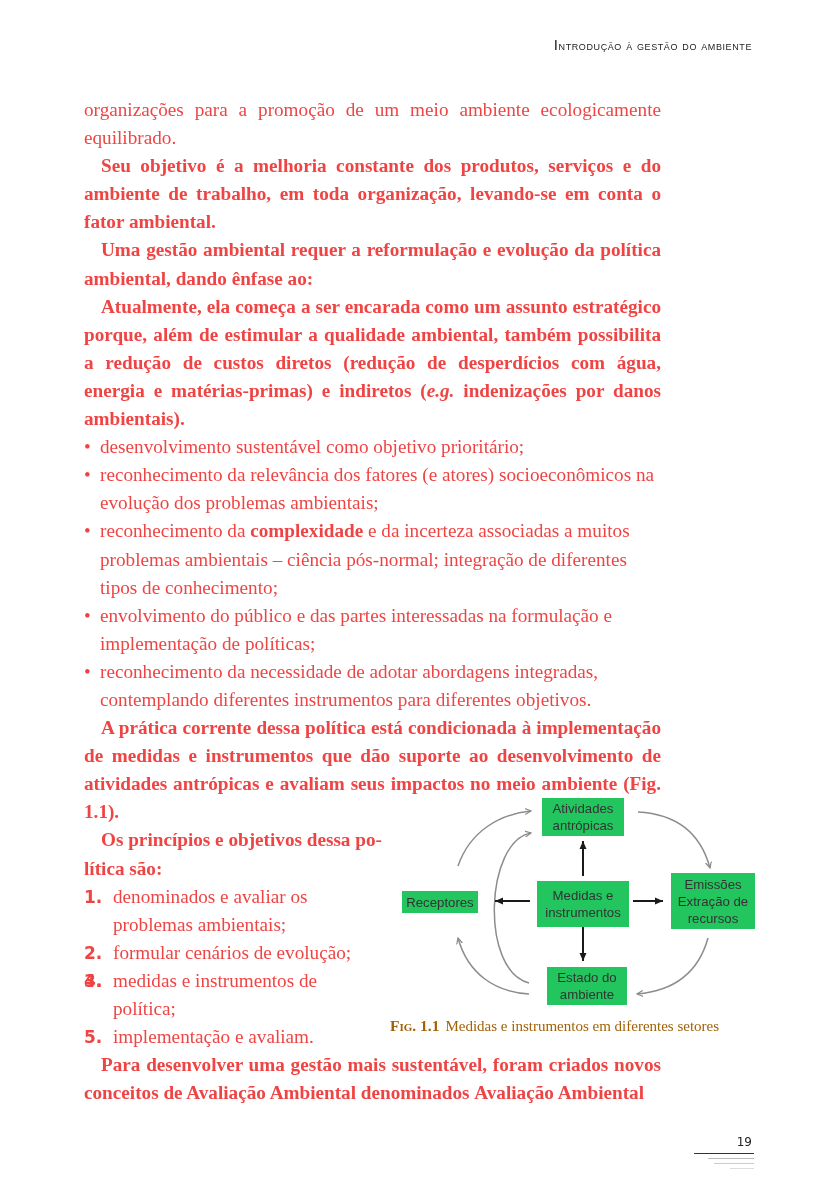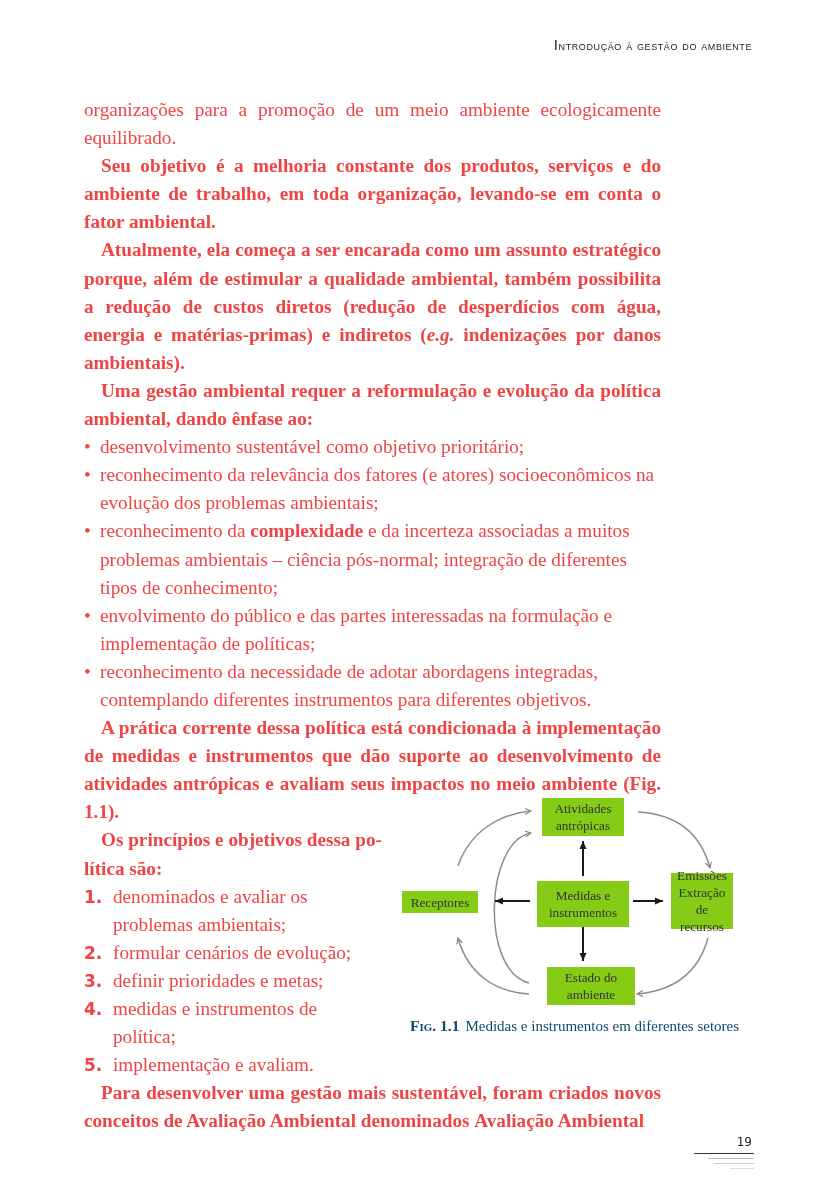--- a/index.html
+++ b/index.html
@@ -23,60 +23,60 @@
   .split { position: relative; }
   .narrow { width: 300px; }
   .numlist { list-style: none; margin: 0; padding: 0; width: 300px; }
   .numlist li { position: relative; padding-left: 29px; }
   .numlist li .num {
     position: absolute; left: 0; top: 0;
     font-family: "DejaVu Sans", sans-serif; font-weight: bold; font-size: 17px;
   }
   .figure { position: absolute; left: 390px; top: 786px; width: 380px; height: 226px; }
   .box {
-    position: absolute; background: #84cc16;
-    font-family: Liberation Serif, serif; font-size: 13.2px; line-height: 17px;
+    position: absolute; background: #22c55e;
+    font-family: Liberation Sans, sans-serif; font-size: 13.2px; line-height: 17px;
     color: #333; text-align: center; display: flex; align-items: center; justify-content: center;
   }
   .caption {
-    position: absolute; left: 410px; top: 1015px; width: 380px;
-    font-family: "Liberation Serif", serif; font-size: 15px; line-height: 21px; color: #0c4a6e;
+    position: absolute; left: 390px; top: 1015px; width: 380px;
+    font-family: "Liberation Serif", serif; font-size: 15px; line-height: 21px; color: #a16207;
   }
   .caption .fig-label { font-variant: small-caps; font-weight: bold; font-size: 15.5px; margin-right: 6px; }
   .page-number {
     position: absolute; top: 1135px; right: 68px;
     font-family: "DejaVu Sans", sans-serif; font-size: 12px; color: #222;
   }
   .folio-rules { position: absolute; top: 1153px; left: 694px; width: 60px; }
   .folio-rules div { position: absolute; right: 0; height: 1px; }
 </style>
 </head>
 <body>
 
 <div class="running-head"><span class="cap">I</span><span>ntrodução à gestão do ambiente</span></div>
 
 <div class="body-text">
   <p class="noindent">organizações para a promoção de um meio ambiente ecologicamente equilibrado.</p>
   <p class="indent">Seu objetivo é a melhoria constante dos produtos, serviços e do ambiente de trabalho, em toda organização, levando-se em conta o fator ambiental.</p>
+  <p class="indent">Uma gestão ambiental requer a reformulação e evolução da política ambiental, dando ênfase ao:</p>
   <p class="indent"><span>Atualmente, ela começa a ser encarada como um assunto estratégico porque, além de estimular a qualidade ambiental, também possibilita a redução de custos diretos (redução de desperdícios com água, energia e matérias-primas) e indiretos (</span><i>e.g.</i><span> indenizações por danos ambientais).</span></p>
-  <p class="indent">Uma gestão ambiental requer a reformulação e evolução da política ambiental, dando ênfase ao:</p>
   <ul class="bullets">
     <li><span class="dot">•</span><span>desenvolvimento sustentável como objetivo prioritário;</span></li>
     <li><span class="dot">•</span><span>reconhecimento da relevância dos fatores (e atores) socioeconômicos na evolução dos problemas ambientais;</span></li>
     <li><span class="dot">•</span><span>reconhecimento da </span><b>complexidade</b><span> e da incerteza associadas a muitos problemas ambientais – ciência pós-normal; integração de diferentes tipos de conhecimento;</span></li>
     <li><span class="dot">•</span><span>envolvimento do público e das partes interessadas na formulação e implementação de políticas;</span></li>
     <li><span class="dot">•</span><span>reconhecimento da necessidade de adotar abordagens integradas, contemplando diferentes instrumentos para diferentes objetivos.</span></li>
   </ul>
   <p class="indent">A prática corrente dessa política está condicionada à implementação de medidas e instrumentos que dão suporte ao desenvolvimento de atividades antrópicas e avaliam seus impactos no meio ambiente (Fig. 1.1).</p>
   <div class="split">
     <p class="indent narrow" style="text-align:left;">Os princípios e objetivos dessa po-lítica são:</p>
     <ol class="numlist">
       <li><span class="num">1.</span><span>denominados e avaliar os problemas ambientais;</span></li>
       <li><span class="num">2.</span><span>formular cenários de evolução;</span></li>
-      <li><span class="num">3.</span><span>definir prioridades e metas;</span></li>
+      <li><span class="num">3.</span></li>
       <li><span class="num">4.</span><span>medidas e instrumentos de política;</span></li>
       <li><span class="num">5.</span><span>implementação e avaliam.</span></li>
     </ol>
   </div>
   <p class="indent"><span>Para desenvolver uma gestão mais sustentável, foram criados novos conceitos de Avaliação Ambiental denominados </span><b>Avaliação Ambiental</b></p>
 </div>
 
 <div class="figure">
   <svg width="380" height="226" viewBox="0 0 380 226" style="position:absolute;left:0;top:0;">
     <defs>
@@ -109,28 +109,28 @@
   </div>
   <div class="box" style="left:147px;top:95px;width:92px;height:46px;">
     <div>
         <div>Medidas e</div>
         <div>instrumentos</div>
       </div>
   </div>
   <div class="box" style="left:12px;top:105px;width:76px;height:22px;">
     <div>Receptores</div>
   </div>
-  <div class="box" style="left:281px;top:87px;width:62px;height:56px;">
+  <div class="box" style="left:281px;top:87px;width:84px;height:56px;">
     <div>
         <div>Emissões</div>
         <div>Extração de</div>
         <div>recursos</div>
       </div>
   </div>
-  <div class="box" style="left:157px;top:181px;width:88px;height:38px;">
+  <div class="box" style="left:157px;top:181px;width:80px;height:38px;">
     <div>
         <div>Estado do</div>
         <div>ambiente</div>
       </div>
   </div>
 </div>
 
 <div class="caption"><span class="fig-label">Fig. 1.1</span><span>Medidas e instrumentos em diferentes setores</span></div>
 
 <div class="page-number">19</div>

